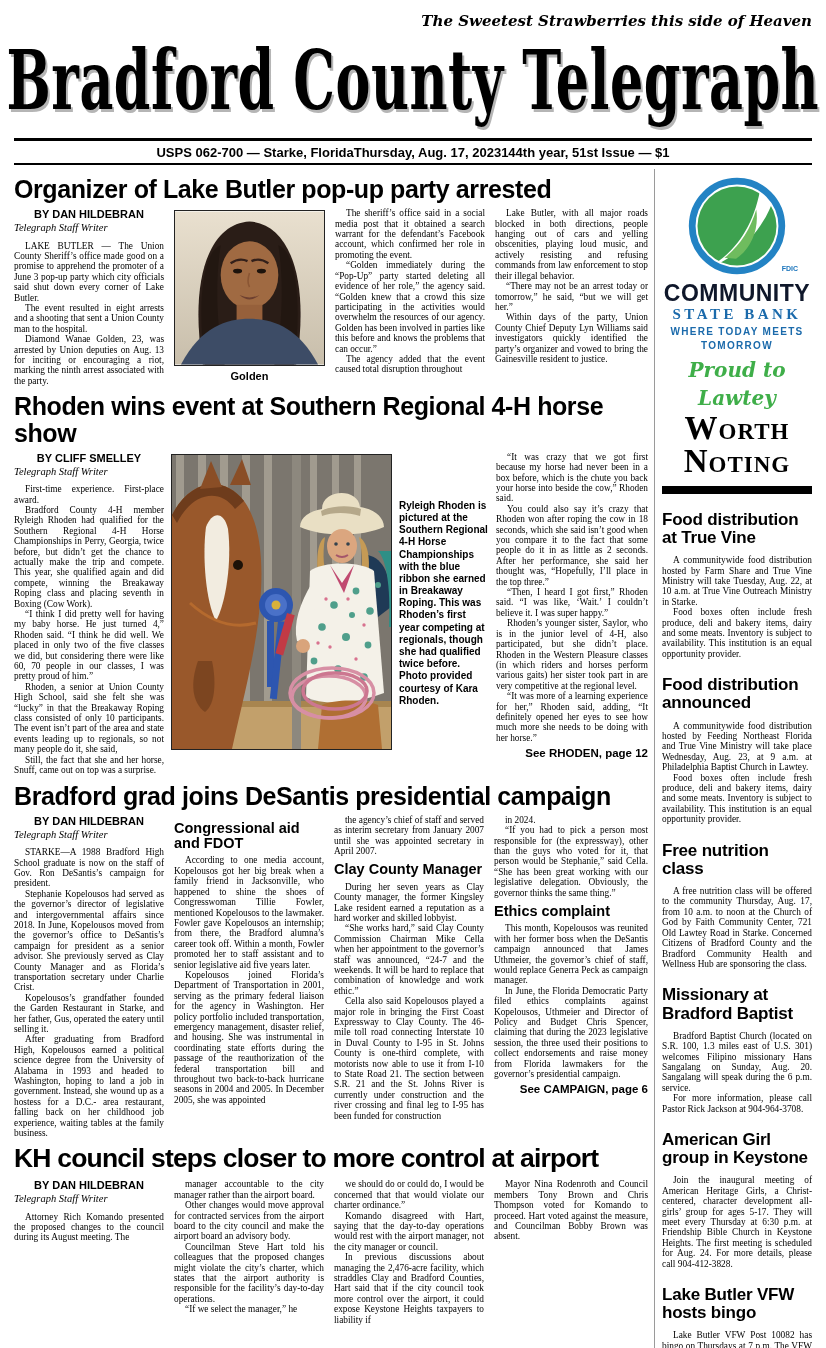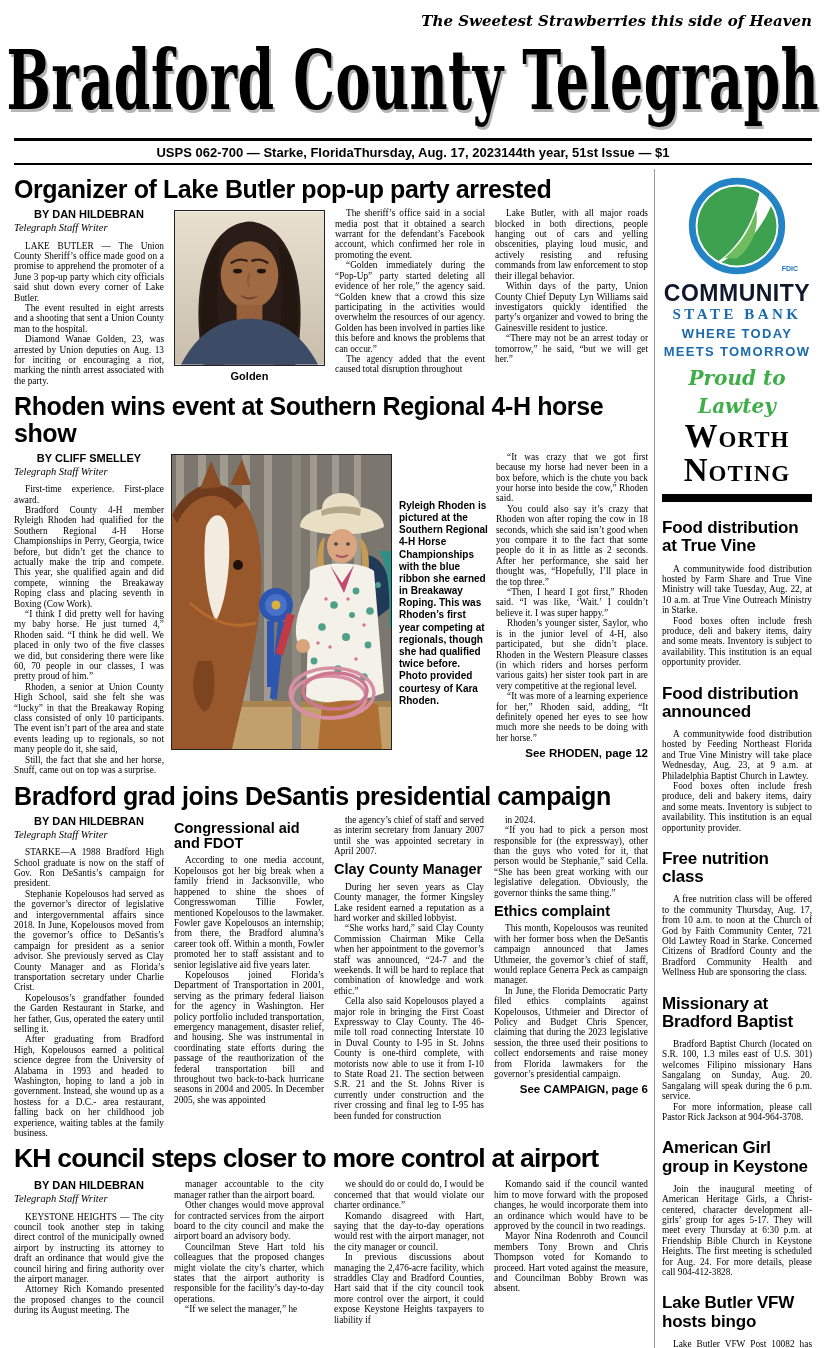--- a/index.html
+++ b/index.html
@@ -44,21 +44,21 @@
   .horse-frame { height:294px; border:1px solid #222; overflow:hidden; }
   .horse-cap { width:90px; flex:none; font-family:"Liberation Sans", sans-serif; font-weight:bold; font-size:10px; line-height:1.22; padding-top:48px; }
   .mug-frame svg, .horse-frame svg { display:block; }
 
   
   .sb-ad { text-align:center; }
   .logo-wrap svg { width:106px; height:106px; }
   .fdic { font-family:"Liberation Sans", sans-serif; font-weight:bold; font-size:7px; color:#1b75bc; text-align:right; margin:-18px 14px 10px 0; }
   .bank-name { font-family:"Liberation Sans", sans-serif; font-weight:bold; font-size:23px; line-height:1; color:#0f172a; letter-spacing:0.5px; }
   .bank-name2 { font-family:Liberation Serif, serif; font-weight:bold; font-size:15px; line-height:1.3; color:#1b6aab; letter-spacing:3.5px; }
-  .bank-tag { font-family:"Liberation Sans", sans-serif; font-weight:bold; font-size:13px; line-height:1.4; color:#1b6aab; letter-spacing:1.3px; }
+  .bank-tag { font-family:"Liberation Sans", sans-serif; font-weight:bold; font-size:10px; line-height:1.4; color:#1b6aab; letter-spacing:1.3px; }
   .sponsor { font-family:"DejaVu Serif", serif; font-style:italic; font-weight:bold; font-size:20px; line-height:1.4; color:#3fae49; margin-top:3px; }
   .worth { font-family:"Liberation Serif", serif; font-weight:bold; font-size:33px; line-height:1.02; font-variant:small-caps; letter-spacing:1px; }
   .black-bar { height:8px; background:#000; margin-top:7px; }
 
   
   .sb-item h3 { font-family:"Liberation Sans", sans-serif; font-weight:bold; font-size:17px; line-height:1.07; letter-spacing:-0.2px; margin:17px 0 8px 0; }
   .sb-item .art-text { text-align:justify; }
 </style>
 </head>
 <body>
@@ -121,22 +121,22 @@
             </div>
             <figcaption class="fig-cap-center">Golden</figcaption>
           </figure>
           <div class="col art-text">
               <p>The sheriff’s office said in a social media post that it obtained a search warrant for the defendant’s Facebook account, which confirmed her role in promoting the event.</p>
               <p>“Golden immediately during the “Pop-Up” party started deleting all evidence of her role,” the agency said. “Golden knew that a crowd this size participating in the activities would overwhelm the resources of our agency. Golden has been involved in parties like this before and knows the problems that can occur.”</p>
               <p>The agency added that the event caused total disruption throughout</p>
             </div>
           <div class="col grow art-text">
               <p>Lake Butler, with all major roads blocked in both directions, people hanging out of cars and yelling obscenities, playing loud music, and actively resisting and refusing commands from law enforcement to stop their illegal behavior.</p>
+              <p>“There may not be an arrest today or tomorrow,” he said, “but we will get her.”</p>
               <p>Within days of the party, Union County Chief Deputy Lyn Williams said investigators quickly identified the party’s organizer and vowed to bring the Gainesville resident to justice.</p>
-              <p>“There may not be an arrest today or tomorrow,” he said, “but we will get her.”</p>
             </div>
         </div>
       </article>
 
       <article>
         <h2 class="headline">Rhoden wins event at Southern Regional 4-H horse show</h2>
         <div class="cols2">
           <div class="col">
             <div class="byline">BY CLIFF SMELLEY</div>
             <div class="byrole">Telegraph Staff Writer</div>
@@ -284,37 +284,35 @@
         </div>
       </article>
 
       <article>
         <h2 class="headline big">KH council steps closer to more control at airport</h2>
         <div class="cols">
           <div class="col">
             <div class="byline">BY DAN HILDEBRAN</div>
             <div class="byrole">Telegraph Staff Writer</div>
             <div class="art-text">
-                <p>KEYSTONE HEIGHTS — The city council took another step in taking direct control of the municipally owned airport by instructing its attorney to draft an ordinance that would give the council hiring and firing authority over the airport manager.</p>
                 <p>Attorney Rich Komando presented the proposed changes to the council during its August meeting. The</p>
               </div>
           </div>
           <div class="col art-text">
               <p>manager accountable to the city manager rather than the airport board.</p>
               <p>Other changes would move approval for contracted services from the airport board to the city council and make the airport board an advisory body.</p>
               <p>Councilman Steve Hart told his colleagues that the proposed changes might violate the city’s charter, which states that the airport authority is responsible for the facility’s day-to-day operations.</p>
               <p>“If we select the manager,” he</p>
             </div>
           <div class="col art-text">
               <p>we should do or could do, I would be concerned that that would violate our charter ordinance.”</p>
               <p>Komando disagreed with Hart, saying that the day-to-day operations would rest with the airport manager, not the city manager or council.</p>
               <p>In previous discussions about managing the 2,476-acre facility, which straddles Clay and Bradford Counties, Hart said that if the city council took more control over the airport, it could expose Keystone Heights taxpayers to liability if</p>
             </div>
           <div class="col grow art-text">
-              <p>Komando said if the council wanted him to move forward with the proposed changes, he would incorporate them into an ordinance which would have to be approved by the council in two readings.</p>
               <p>Mayor Nina Rodenroth and Council members Tony Brown and Chris Thompson voted for Komando to proceed. Hart voted against the measure, and Councilman Bobby Brown was absent.</p>
             </div>
         </div>
       </article>
 
     </main>
 
     <aside class="sidebar">
       <div class="sb-ad">
         <div class="logo-wrap">

